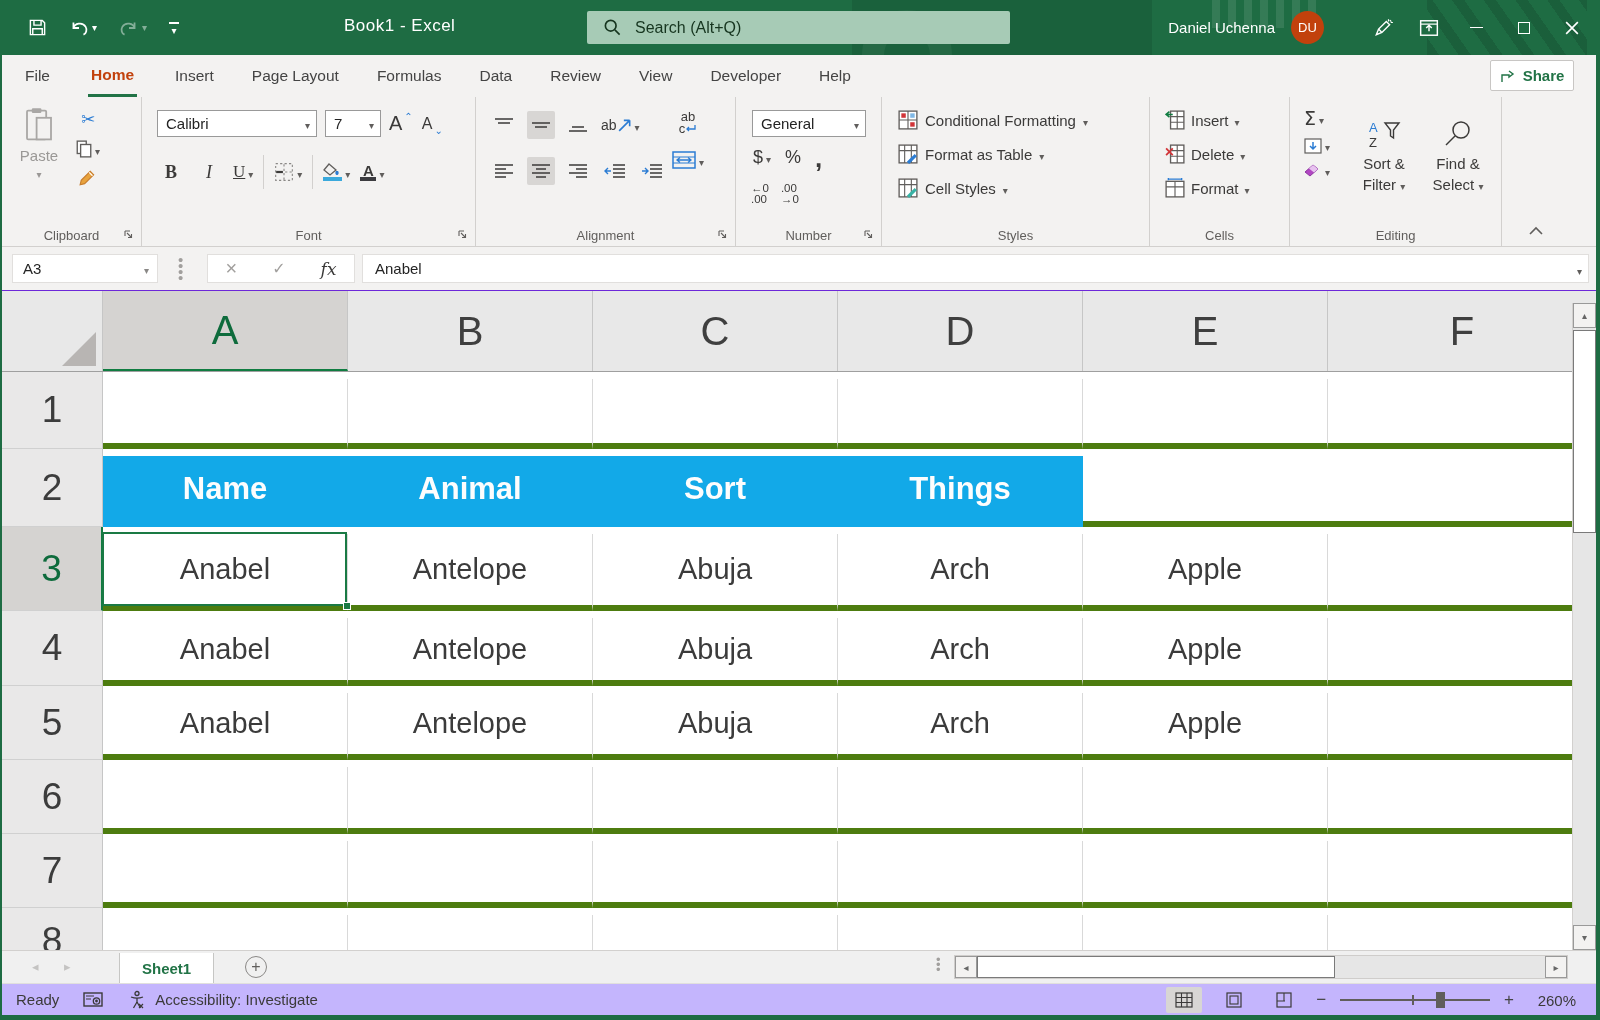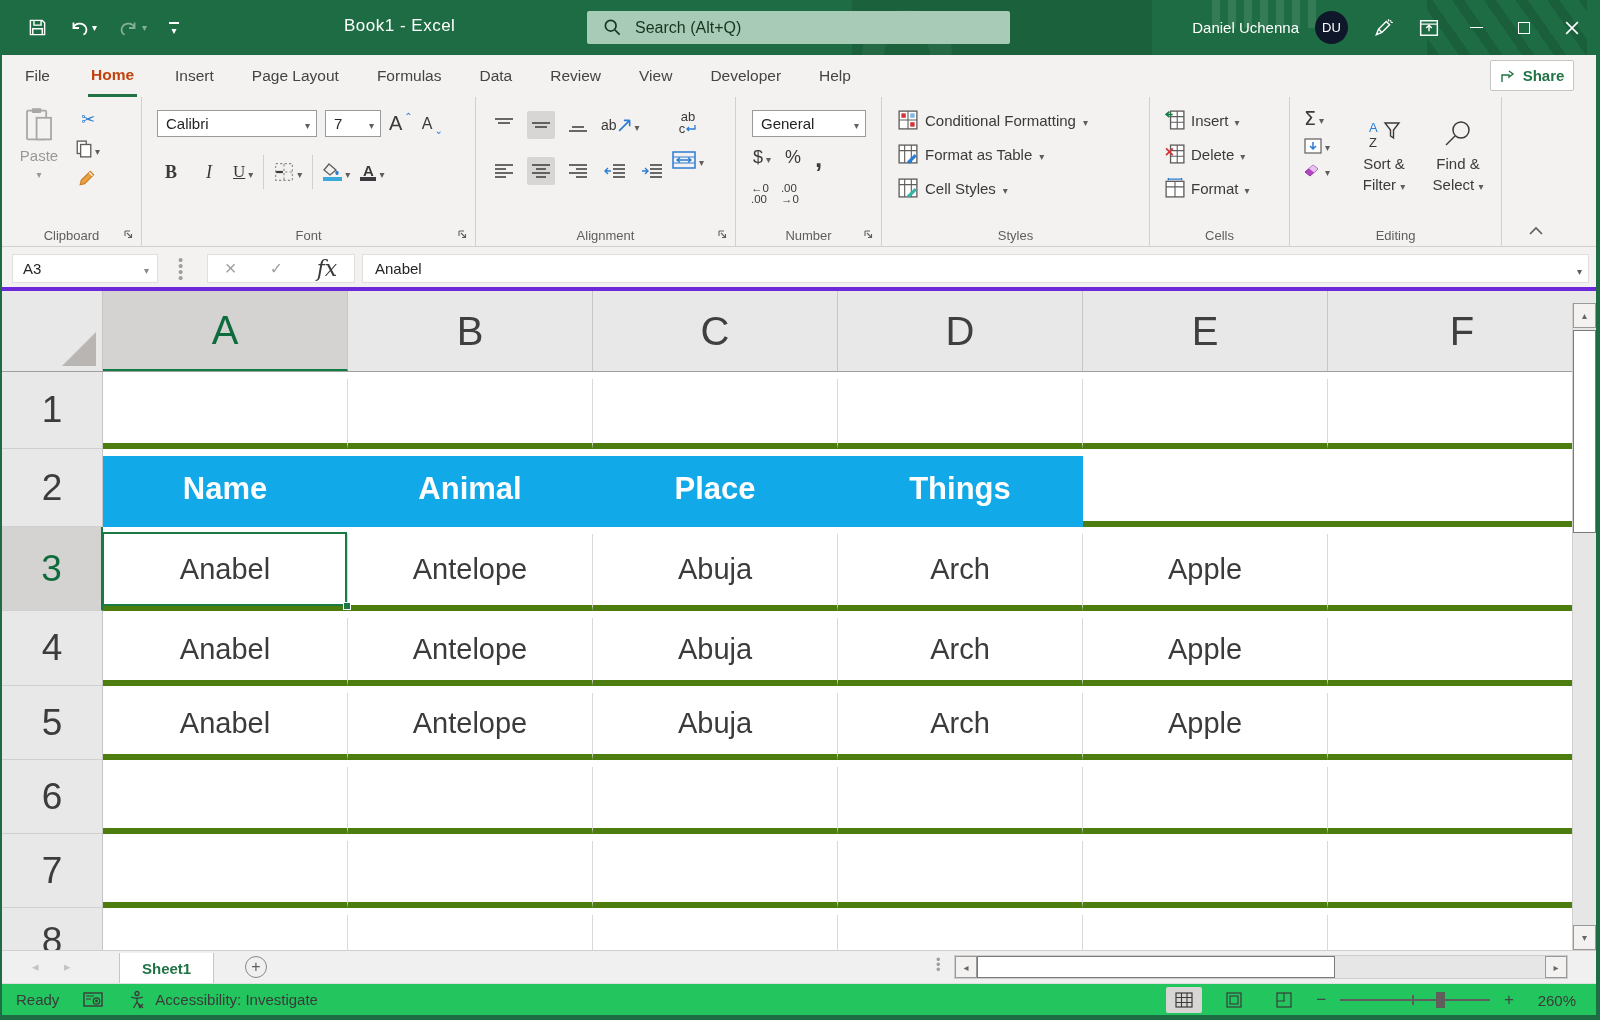--- a/index.html
+++ b/index.html
@@ -19,22 +19,22 @@
   .qbtn { display:flex; align-items:center; gap:3px; color:#fff; }
   .dim { opacity:.45; }
   .cv:after { content:"▾"; font-family:"DejaVu Sans",sans-serif; font-size:10px; color:currentColor; }
   .qat-custom { display:flex; flex-direction:column; align-items:center; color:#fff; line-height:5px; }
   .qat-custom b { width:10px; height:2px; background:#fff; margin-bottom:2px; }
   .tb-title { position:absolute; left:342px; top:16px; color:#fff; font-size:17px; letter-spacing:.5px; z-index:2; }
   .searchbox { position:absolute; left:585px; top:11px; width:423px; height:33px; background:#A7CBB6; border-radius:2px;
                display:flex; align-items:center; gap:12px; padding-left:48px; color:#16351F; font-size:16px; z-index:2; }
   .tb-right { position:absolute; right:0; top:0; height:55px; display:flex; align-items:center; z-index:2; }
   .username { color:#fff; font-size:15px; margin-right:16px; }
-  .avatar { width:33px; height:33px; border-radius:50%; background:#0f172a; color:#fff; font-size:13px;
-            display:flex; align-items:center; justify-content:center; margin-right:12px; }
+  .avatar { width:33px; height:33px; border-radius:50%; background:#c2410c; color:#fff; font-size:13px;
+            display:flex; align-items:center; justify-content:center; margin-right:36px; }
   .tb-icon { width:46px; height:55px; display:flex; align-items:center; justify-content:center; color:#fff; }
   .winbtn { width:48px; height:55px; display:flex; align-items:center; justify-content:center; color:#fff; }
 
   
   .tabsrow { position:relative; height:42px; background:#f3f2f1; display:flex; align-items:stretch; padding-left:4px; }
   .tab { padding:0 19px; font-size:15.5px; color:#444; display:flex; align-items:center; cursor:default; }
   .tab .in { height:42px; line-height:42px; }
   .tab.active .in { color:#c2410c; font-weight:700; border-bottom:3px solid #217346; line-height:39px; padding:0 3px; }
   .sharebtn { position:absolute; right:22px; top:5px; width:84px; height:31px; background:#fff; border:1px solid #c8c6c4;
               border-radius:2px; display:flex; align-items:center; justify-content:center; gap:7px;
@@ -91,27 +91,27 @@
 
   .g-edit { width:212px; }
   .editcol { position:absolute; left:14px; top:10px; display:flex; flex-direction:column; gap:8px; }
   .sigma { font-size:19px; font-family:"DejaVu Sans",sans-serif; }
   .twoline { position:absolute; top:12px; width:64px; text-align:center; font-size:15px; line-height:21px; }
   .twoline .tlicon { height:44px; display:flex; align-items:flex-end; justify-content:center; padding-bottom:4px; }
 
   .g-fill { flex:1; border-right:none; }
 
   
-  .fbar { position:relative; height:44px; background:#f3f2f1; border-bottom:4px solid #6d28d9; }
+  .fbar { position:relative; height:44px; background:#f3f2f1; border-bottom:1px solid #6d28d9; }
   .namebox { position:absolute; left:10px; top:7px; width:146px; height:29px; background:#fff; border:1px solid #e1dfdd;
              display:flex; align-items:center; justify-content:space-between; padding:0 8px 0 10px; font-size:15px; color:#242424; }
   .fdots { position:absolute; left:176px; top:10px; color:#a19f9d; font-size:15px; letter-spacing:0; line-height:6px; text-align:center; }
   .fbtns { position:absolute; left:205px; top:7px; width:148px; height:29px; background:#fff; border:1px solid #e1dfdd;
            display:flex; align-items:center; justify-content:space-around; }
-  .fx { font-family:"DejaVu Serif",serif; font-style:italic; font-size:22px; color:#3b3a39; }
+  .fx { font-family:"DejaVu Serif",serif; font-style:italic; font-size:17px; color:#3b3a39; }
   .gray { color:#a19f9d; }
   .finput { position:absolute; left:360px; top:7px; right:7px; height:29px; background:#fff; border:1px solid #e1dfdd;
             display:flex; align-items:center; padding-left:12px; font-size:15px; color:#242424; }
   .fexpand { position:absolute; right:14px; top:14px; color:#605e5c; }
 
   
   .grid { position:relative; height:659px; background:#fff; overflow:hidden; }
   .vh { display:flex; height:81px; background:#e8e8e8; border-bottom:1px solid #9f9f9f; }
   .corner { width:101px; border-right:1px solid #c6c6c6; position:relative; background:#e8e8e8; }
   .tri { position:absolute; right:6px; bottom:5px; width:0; height:0; border-left:34px solid transparent; border-bottom:34px solid #b8b5b3; }
@@ -145,21 +145,21 @@
               color:#605e5c; display:flex; align-items:center; justify-content:center; font-size:16px; }
   .hdots { position:absolute; left:934px; top:6px; color:#a19f9d; font-size:13px; line-height:5px; text-align:center; }
   .hscroll { position:absolute; left:952px; right:28px; top:4px; height:24px; background:#e6e6e6; border:1px solid #cfcdcb; display:flex; }
   .harrow { width:22px; background:#f3f2f1; border:1px solid #999; display:flex; align-items:center; justify-content:center;
             color:#666; font-size:10px; font-family:"DejaVu Sans",sans-serif; flex:none; }
   .hthumb { width:358px; background:#fff; border:1px solid #7a7a7a; flex:none; }
   .htrack { flex:1; }
   .hright { margin-left:auto; }
 
   
-  .statusbar { position:relative; height:32px; background:#22c55e; border-top:1px solid #e1dfdd;
+  .statusbar { position:relative; height:32px; background:#c4b5fd; border-top:1px solid #e1dfdd;
                display:flex; align-items:center; font-size:15px; color:#3b3a39; }
   .sb-left { display:flex; align-items:center; gap:24px; padding-left:14px; }
   .sb-item { display:flex; align-items:center; gap:8px; }
   .sb-right { position:absolute; right:0; top:0; height:32px; display:flex; align-items:center; gap:14px; padding-right:20px; }
   .viewbtn { width:36px; height:26px; display:flex; align-items:center; justify-content:center; }
   .zoomtrack { position:relative; width:150px; height:26px; }
   .ztrail { position:absolute; left:0; right:0; top:12px; height:2px; background:#605e5c; }
   .ztick { position:absolute; left:72px; top:8px; width:1.5px; height:10px; background:#605e5c; }
   .zthumb { position:absolute; left:96px; top:5px; width:9px; height:16px; background:#605e5c; }
   .zminus,.zplus { font-size:17px; color:#444; }
@@ -640,21 +640,21 @@
       <div class="c"></div>
       <div class="c"></div>
       <div class="c"></div>
       <div class="c last"></div>
     </div>
 
     <div class="r" style="height:78px">
       <div class="rh">2</div>
       <div class="c blue">Name</div>
       <div class="c blue">Animal</div>
-      <div class="c blue">Place</div>
+      <div class="c blue">Sort</div>
       <div class="c blue">Things</div>
       <div class="c last"></div>
     </div>
 
     <div class="r" style="height:84px">
       <div class="rh sel">3</div>
       <div class="c selcell">
           <span>Anabel</span>
           <span class="handle"></span>
         </div>

